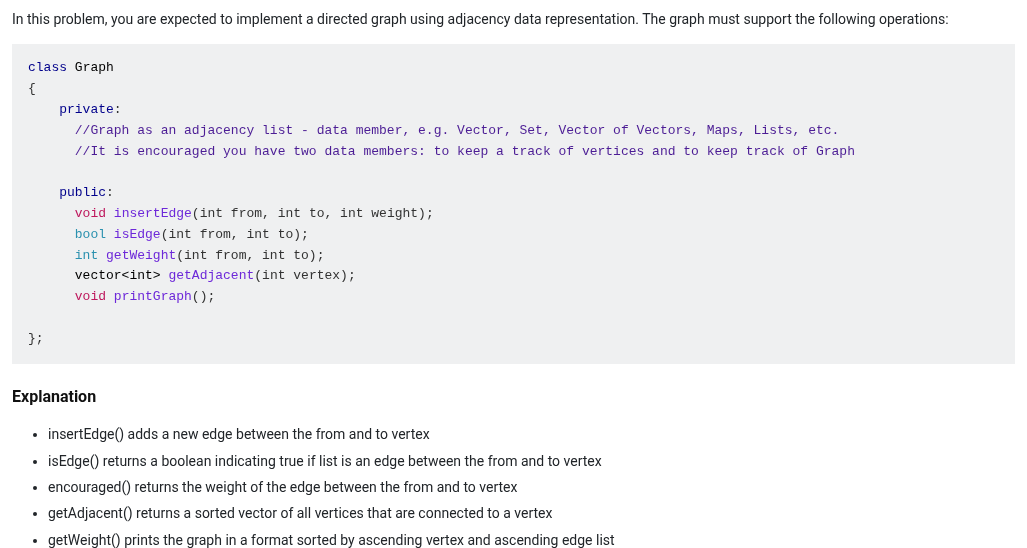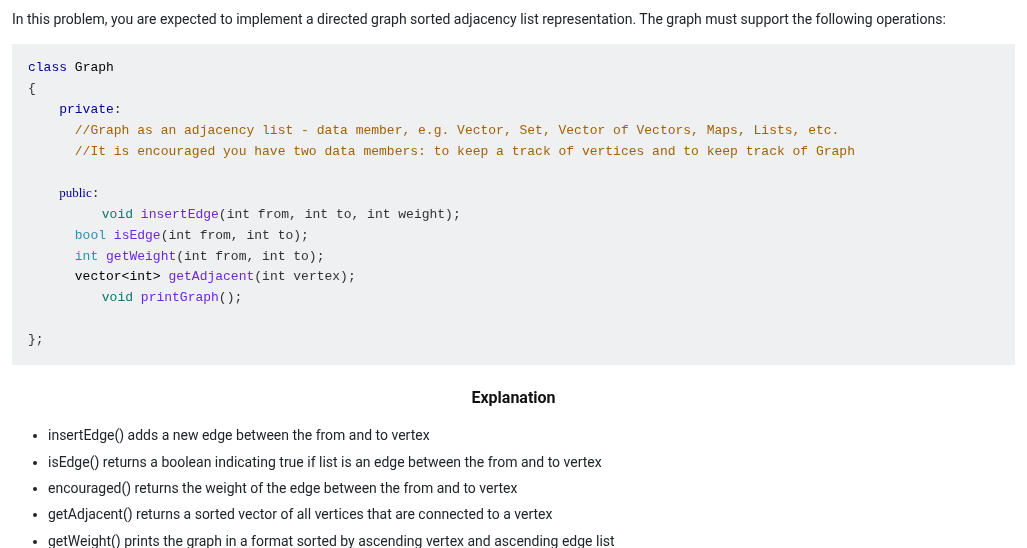--- a/index.html
+++ b/index.html
@@ -25,49 +25,48 @@
       font-family: "Consolas", "Monaco", "Courier New", monospace;
       font-size: 13px;
       line-height: 1.6;
       white-space: pre;
       overflow-x: auto;
       color: #333;
       margin-bottom: 20px;
     }
     .kw-class { color: #00008b; }
     .kw-private { color: #00008b; }
-    .kw-public { color: #00008b; font-family: Liberation Serif, serif; }
-    .kw-void { color: #0f766e; margin-left: 27px; }
+    .kw-public { color: #00008b; }
+    .kw-void { color: #be185d; }
     .kw-bool { color: #2b91af; }
     .kw-int { color: #2b91af; }
-    .comment { color: #a16207; }
+    .comment { color: #4c1d95; }
     .cls-name { color: #000; }
     .fn-name { color: #6d28d9; }
     .type-vec { color: #000; }
     .heading {
       font-weight: 700;
       font-size: 16px;
       margin-bottom: 14px;
       color: #111;
-      text-align: center;
     }
     ul.explanation {
       list-style: disc;
       padding-left: 36px;
     }
     ul.explanation li {
       margin-bottom: 4px;
       color: #212529;
     }
     .fn-ital { }
   </style>
 </head>
 <body>
 
-<p class="intro">In this problem, you are expected to implement a directed graph sorted adjacency list representation. The graph must support the following operations:</p>
+<p class="intro">In this problem, you are expected to implement a directed graph using adjacency data representation. The graph must support the following operations:</p>
 
 <div class="code-block"><span class="kw-class">class</span> <span class="cls-name">Graph</span>
 <span>{</span>
     <span class="kw-private">private</span>:
       <span class="comment">//Graph as an adjacency list - data member, e.g. Vector, Set, Vector of Vectors, Maps, Lists, etc.</span>
       <span class="comment">//It is encouraged you have two data members: to keep a track of vertices and to keep track of Graph</span>
 
     <span class="kw-public">public</span>:
       <span class="kw-void">void</span> <span class="fn-name">insertEdge</span><span>(int from, int to, int weight);</span>
       <span class="kw-bool">bool</span> <span class="fn-name">isEdge</span><span>(int from, int to);</span>

